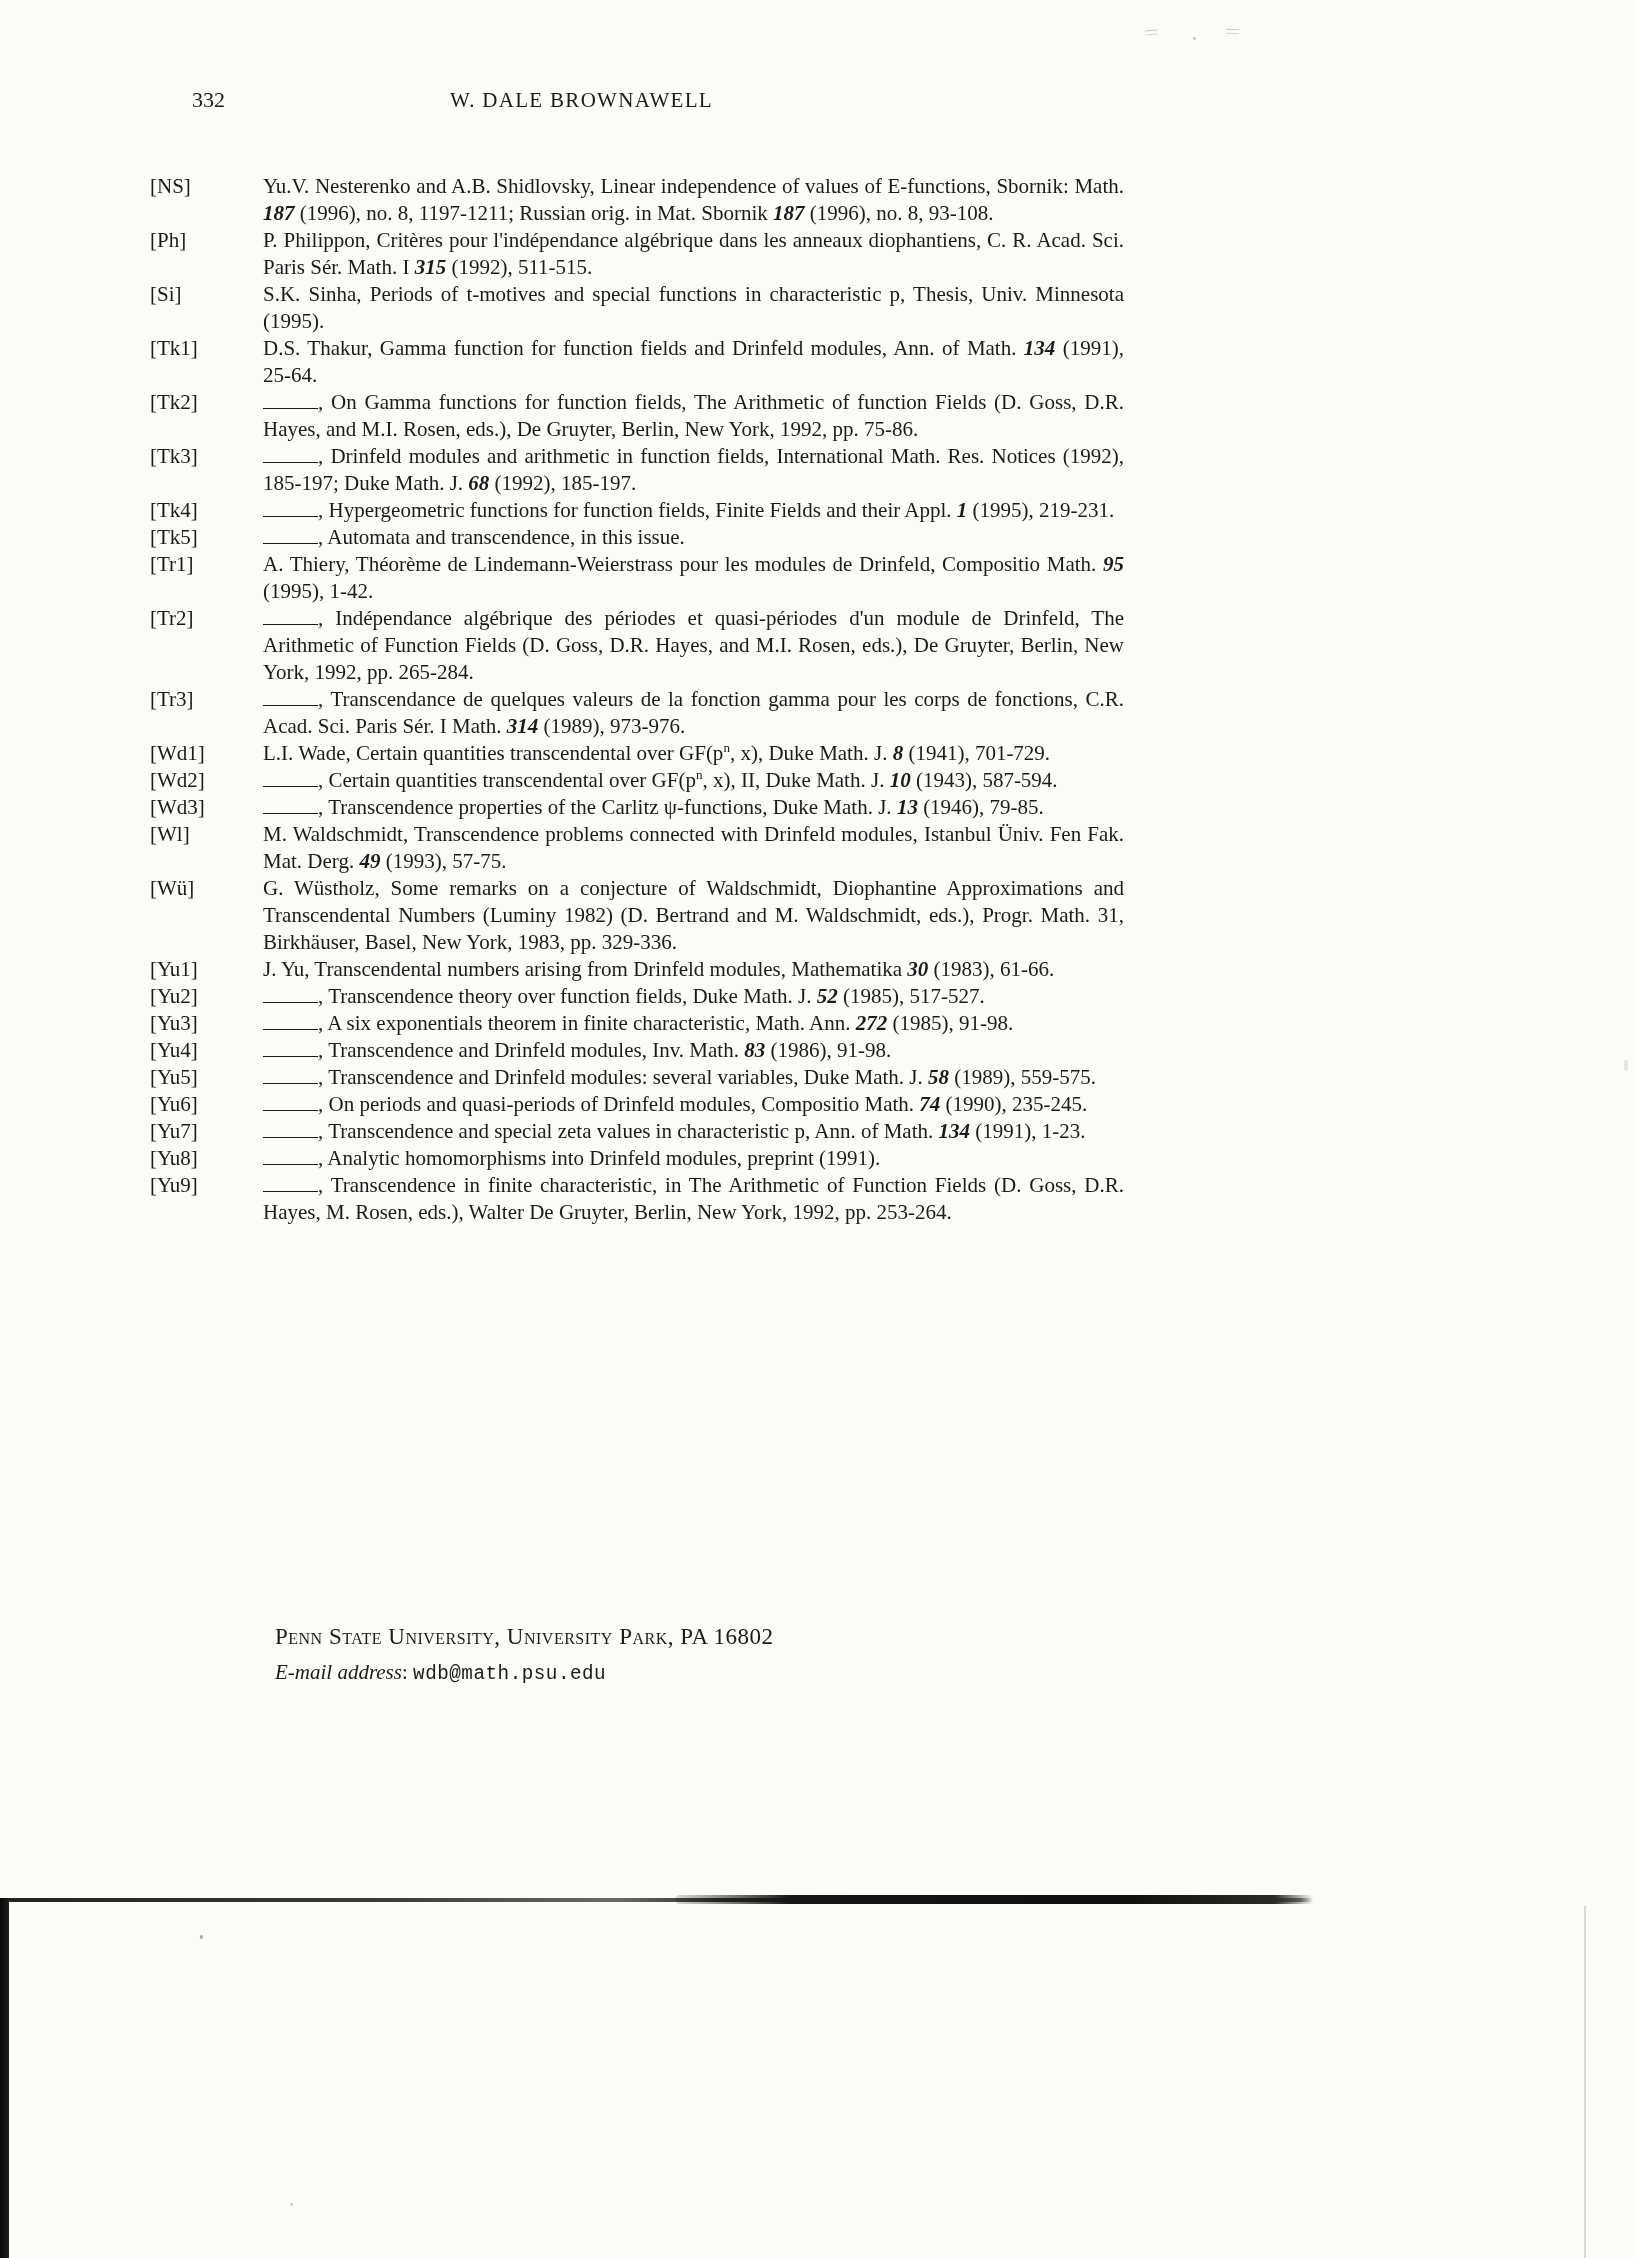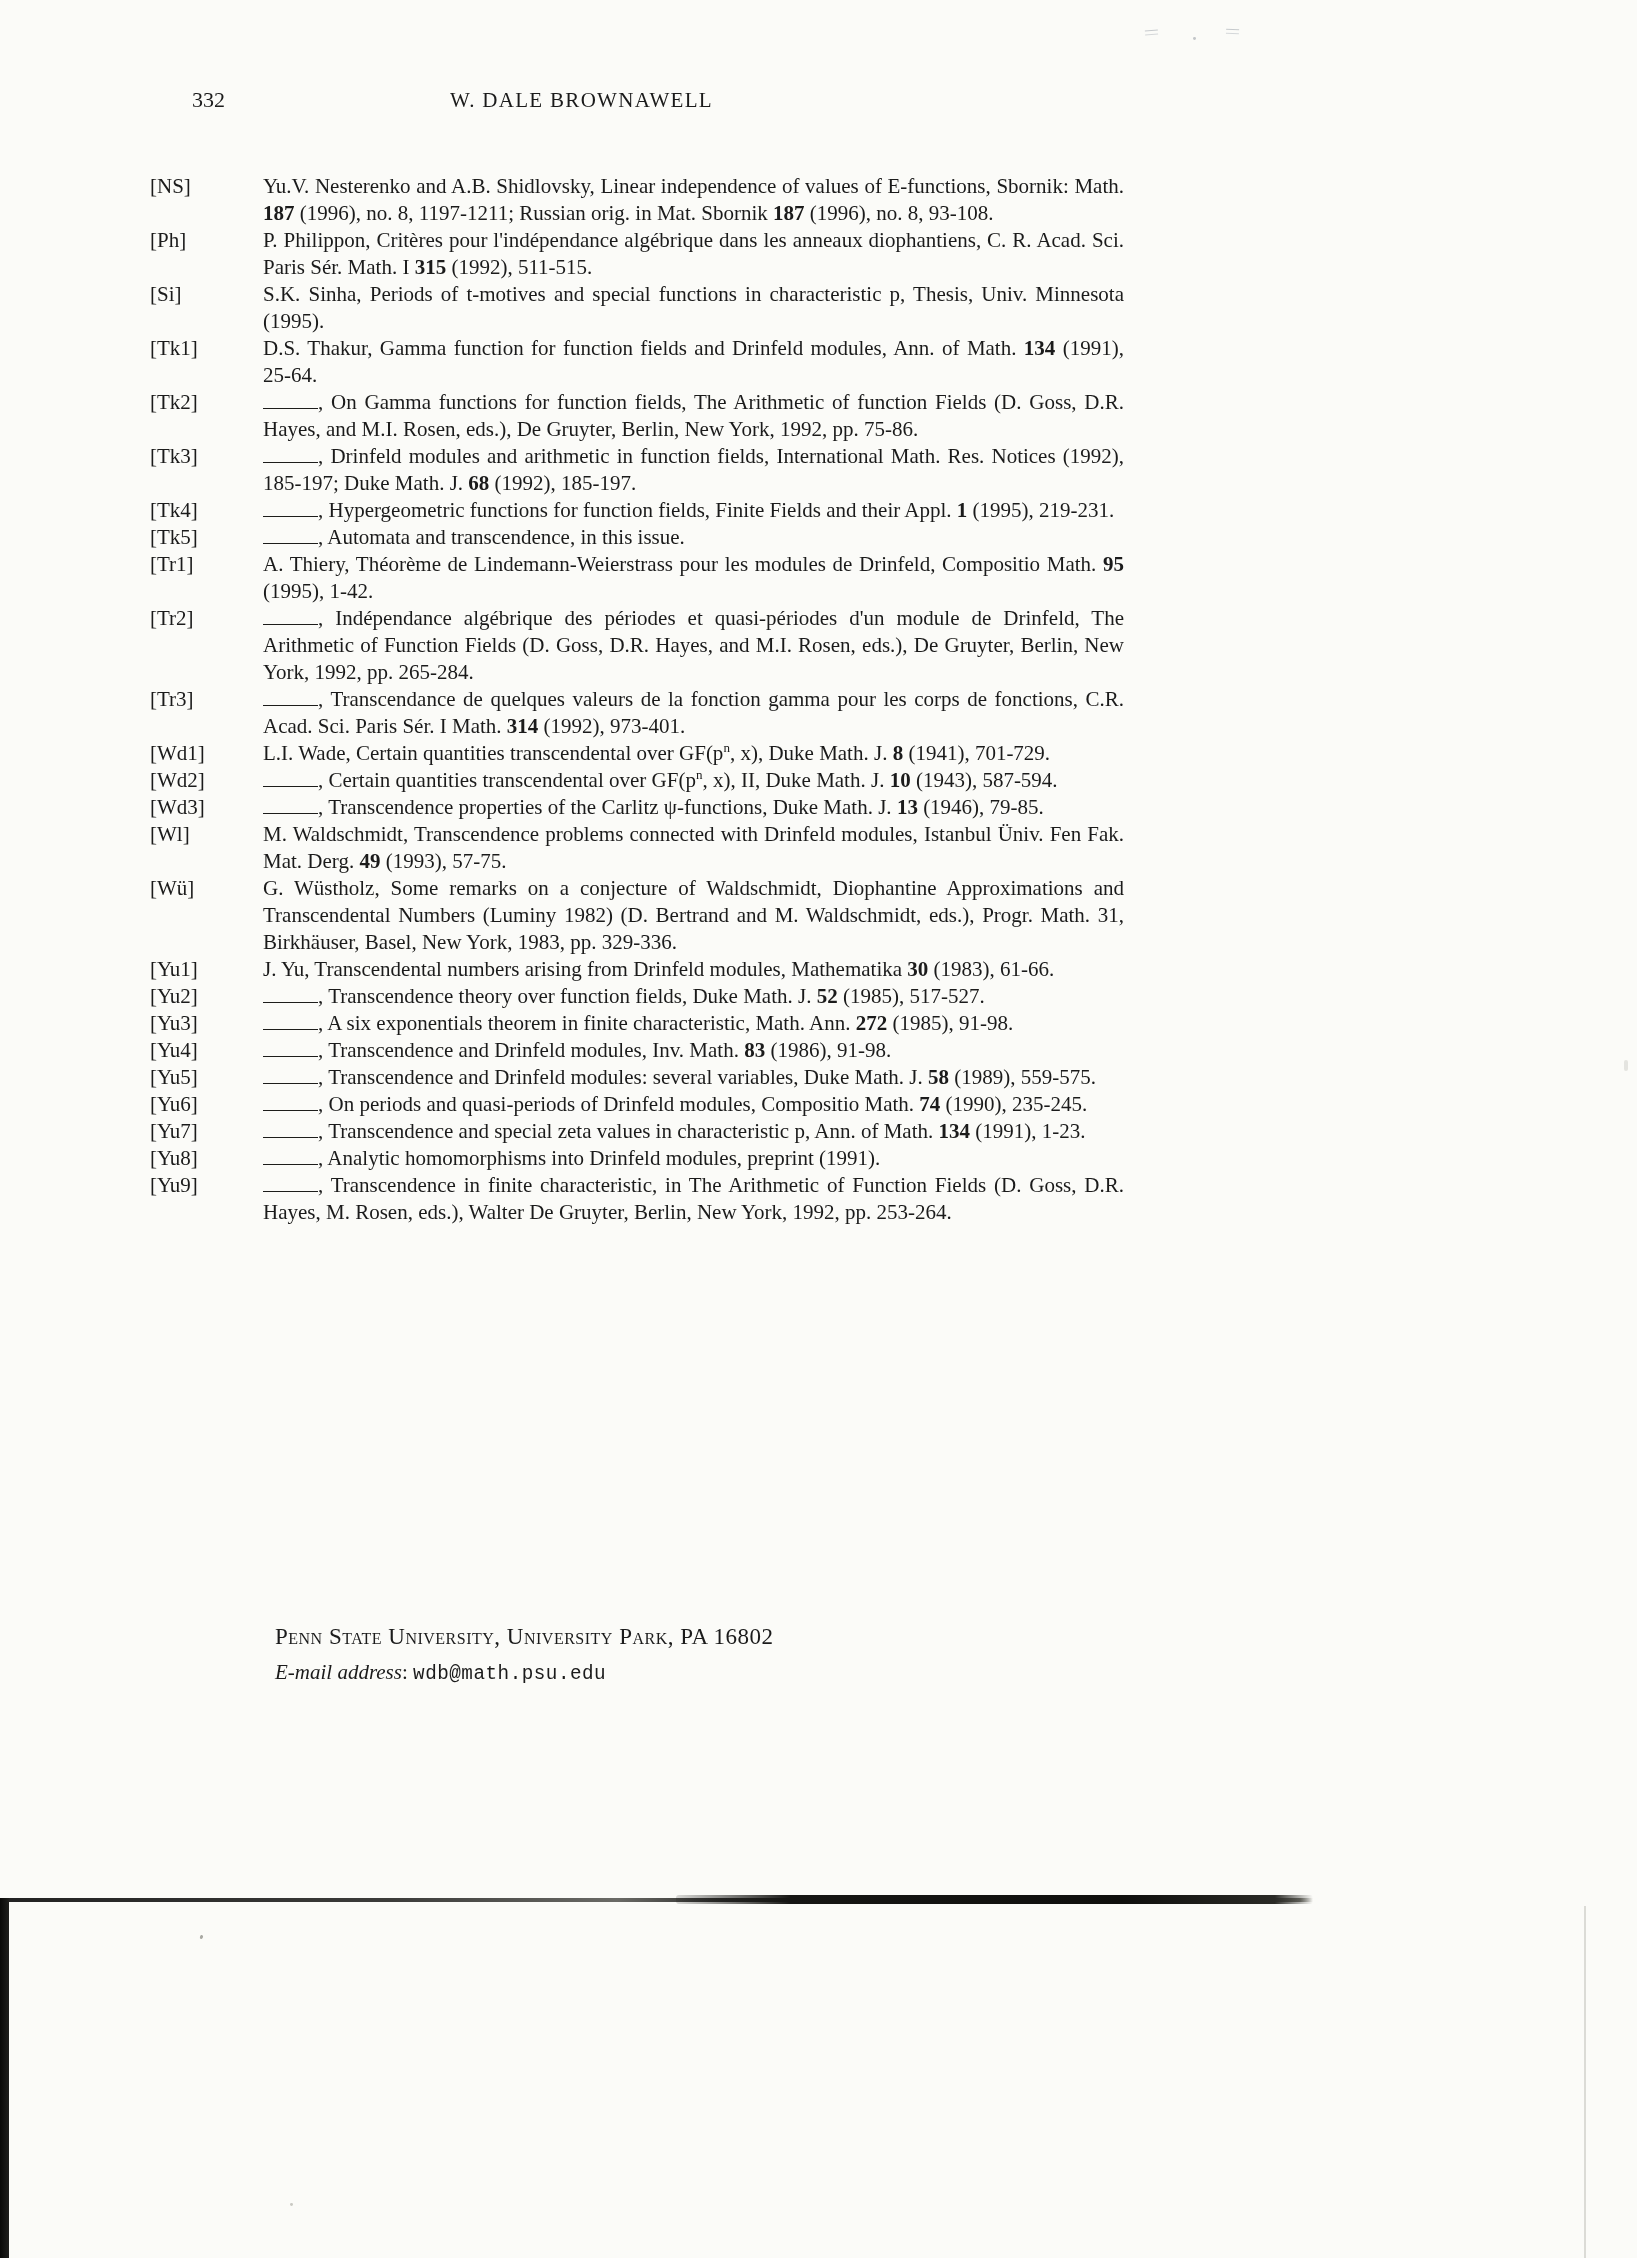--- a/index.html
+++ b/index.html
@@ -12,21 +12,21 @@
   }
   .page-number { position:absolute; left:160px; top:87px; font-size:22px;margin-left:32px; }
   .running-title { position:absolute; left:450px; top:88px; font-size:21px; letter-spacing:1.3px; }
 
   .ref-list { position:absolute; left:150px; top:173px; width:977px; }
   .ref-row { position:relative; }
   .ref-label { position:absolute; left:0; top:0; font-size:21px; line-height:27px; }
   .ref-text { margin-left:113px; width:861px; font-size:21px; line-height:27px; text-align:justify; }
   .ref-text sup { font-size:0.62em; line-height:0; }
   .seg-i { }
-  .seg-b { font-weight:bold; }
+  .seg-b { font-weight:bold;font-style:italic; }
   .seg-dash { display:inline-block; width:55px; height:1.9px; border-bottom:1.9px solid #1d1d1b; vertical-align:baseline; }
 
   .affiliation {
     position:absolute; left:275px; top:1624px;
     font-variant:small-caps; font-size:23px; letter-spacing:0.5px;
   }
   .email-line { position:absolute; left:275px; top:1660px; font-size:21px; }
   .email-label { font-style:italic; }
   .email-sep { font-style:normal; }
   .email-address { font-family:"Liberation Mono","DejaVu Sans Mono",monospace; font-size:19.3px; letter-spacing:0.5px; }
@@ -95,21 +95,21 @@
       <div class="ref-row">
         <span class="ref-label">[Tr1]</span>
         <div class="ref-text"><span class="seg-r">A. Thiery, </span><span class="seg-i">Théorème de Lindemann-Weierstrass pour les modules de Drinfeld</span><span class="seg-r">, Compositio Math. </span><span class="seg-b">95</span><span class="seg-r"> (1995), 1-42.</span></div>
       </div>
       <div class="ref-row">
         <span class="ref-label">[Tr2]</span>
         <div class="ref-text"><span class="seg-dash"></span><span class="seg-r">, </span><span class="seg-i">Indépendance algébrique des périodes et quasi-périodes d'un module de Drinfeld</span><span class="seg-r">, The Arithmetic of Function Fields (D. Goss, D.R. Hayes, and M.I. Rosen, eds.), De Gruyter, Berlin, New York, 1992, pp. 265-284.</span></div>
       </div>
       <div class="ref-row">
         <span class="ref-label">[Tr3]</span>
-        <div class="ref-text"><span class="seg-dash"></span><span class="seg-r">, </span><span class="seg-i">Transcendance de quelques valeurs de la fonction gamma pour les corps de fonctions</span><span class="seg-r">, C.R. Acad. Sci. Paris Sér. I Math. </span><span class="seg-b">314</span><span class="seg-r"> (1992), 973-401.</span></div>
+        <div class="ref-text"><span class="seg-dash"></span><span class="seg-r">, </span><span class="seg-i">Transcendance de quelques valeurs de la fonction gamma pour les corps de fonctions</span><span class="seg-r">, C.R. Acad. Sci. Paris Sér. I Math. </span><span class="seg-b">314</span><span class="seg-r"> (1989), 973-976.</span></div>
       </div>
       <div class="ref-row">
         <span class="ref-label">[Wd1]</span>
         <div class="ref-text"><span class="seg-r">L.I. Wade, </span><span class="seg-i">Certain quantities transcendental over GF(p</span><sup><span class="seg-i">n</span></sup><span class="seg-i">, x)</span><span class="seg-r">, Duke Math. J. </span><span class="seg-b">8</span><span class="seg-r"> (1941), 701-729.</span></div>
       </div>
       <div class="ref-row">
         <span class="ref-label">[Wd2]</span>
         <div class="ref-text"><span class="seg-dash"></span><span class="seg-r">, </span><span class="seg-i">Certain quantities transcendental over GF(p</span><sup><span class="seg-i">n</span></sup><span class="seg-i">, x), II</span><span class="seg-r">, Duke Math. J. </span><span class="seg-b">10</span><span class="seg-r"> (1943), 587-594.</span></div>
       </div>
       <div class="ref-row">

